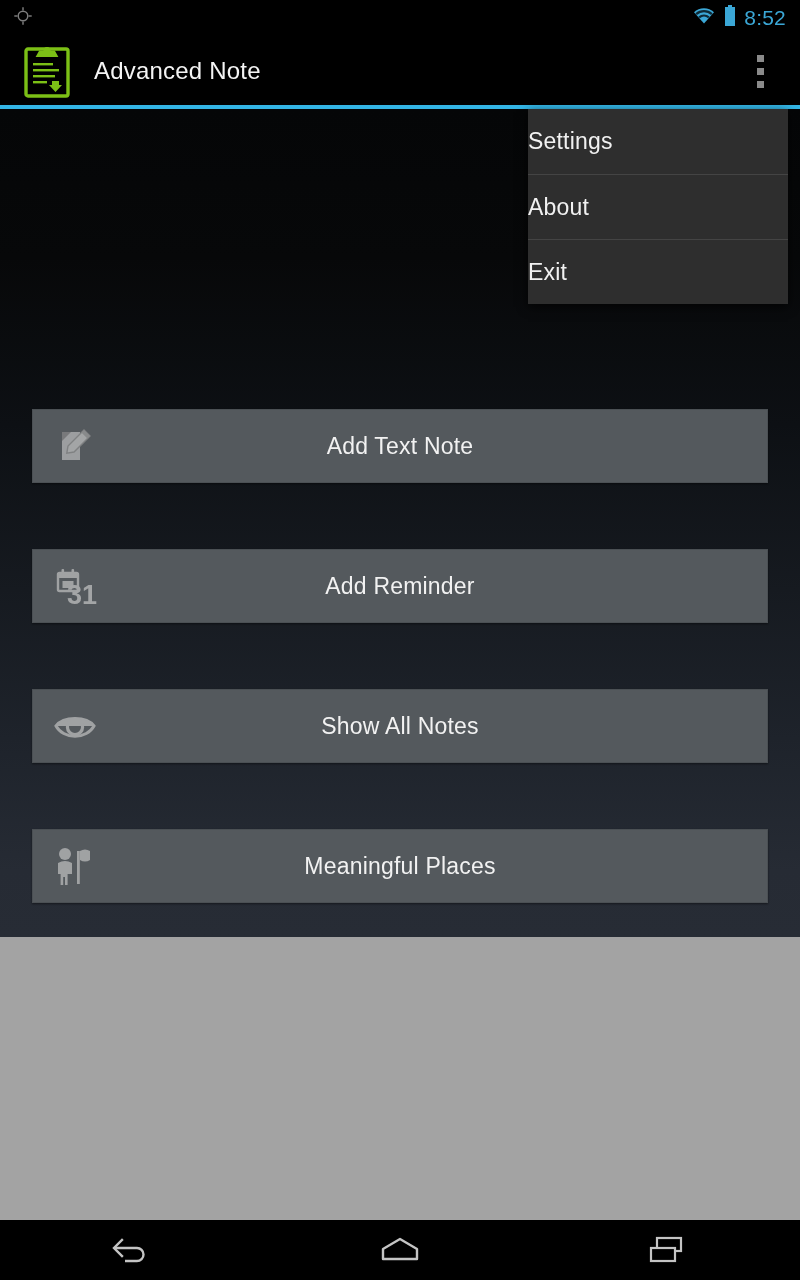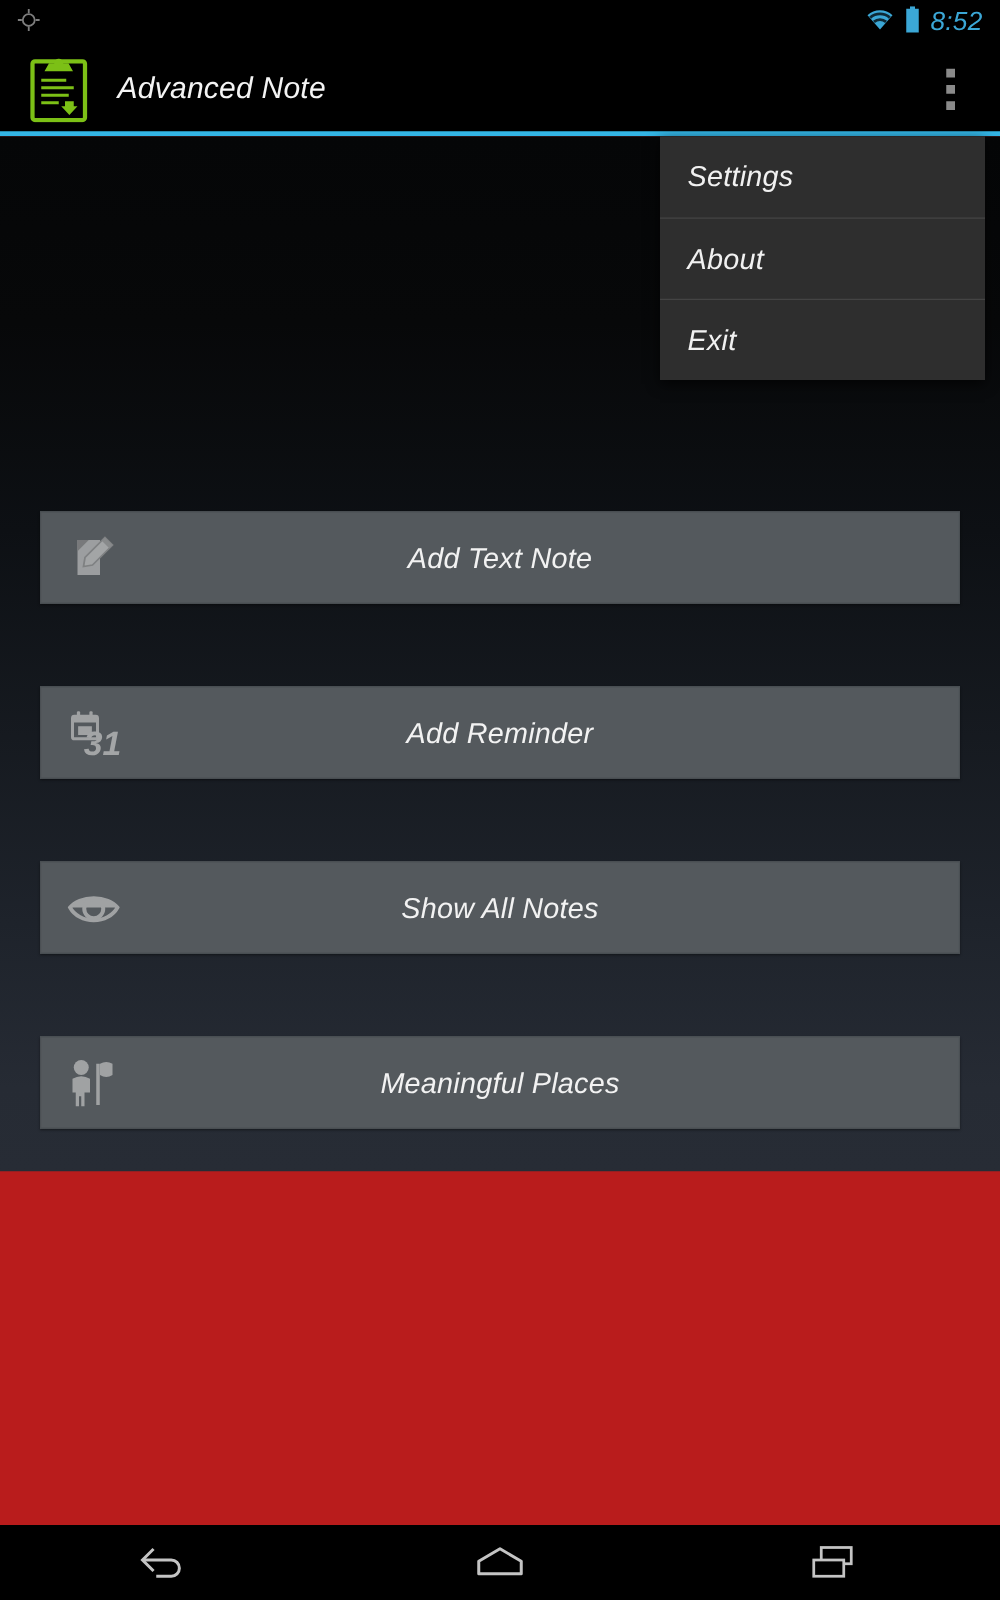--- a/index.html
+++ b/index.html
@@ -5,22 +5,21 @@
   * { margin:0; padding:0; box-sizing:border-box; }
   html, body {
     width:800px; height:1280px;
     background:#000;
     font-family:"Liberation Sans", sans-serif;
     overflow:hidden;
   }
   #screen {
     position:relative;
     width:800px; height:1280px;
-    background:#b91c1c;
-    font-style:italic;
+    background:#a3a3a3;
   }
 
   
   #status-bar {
     position:absolute; left:0; top:0;
     width:800px; height:36px;
     background:#000000;
     display:flex; align-items:center;
   }
   #status-left { display:flex; align-items:center; padding-left:12px; }
@@ -94,21 +93,21 @@
   
   #overflow-menu {
     position:absolute; left:528px; top:109px;
     width:260px;
     background:#2e2e2e;
     box-shadow:0 3px 10px rgba(0,0,0,.7);
     z-index:40;
   }
   .menu-item {
     height:65px; display:flex; align-items:center;
-    padding-left:22px; cursor:pointer;
+    cursor:pointer;
   }
   .menu-item + .menu-item { border-top:1px solid #444444; }
   .menu-item span {
     color:#f1f1f1; font-size:23px; letter-spacing:.2px;
   }
 
   
   #nav-bar {
     position:absolute; left:0; top:1220px;
     width:800px; height:60px;

